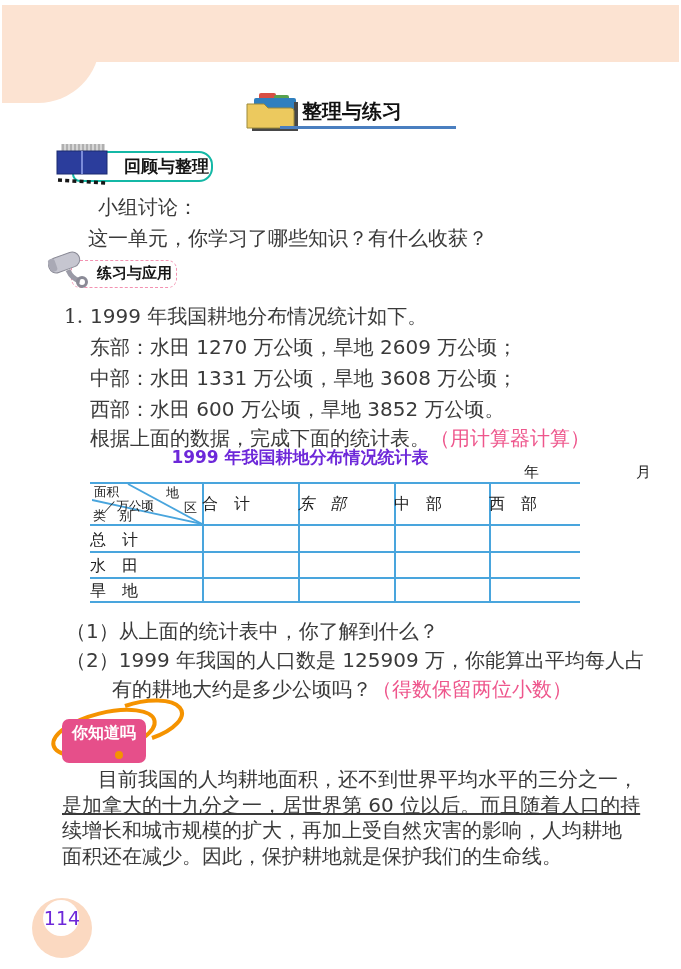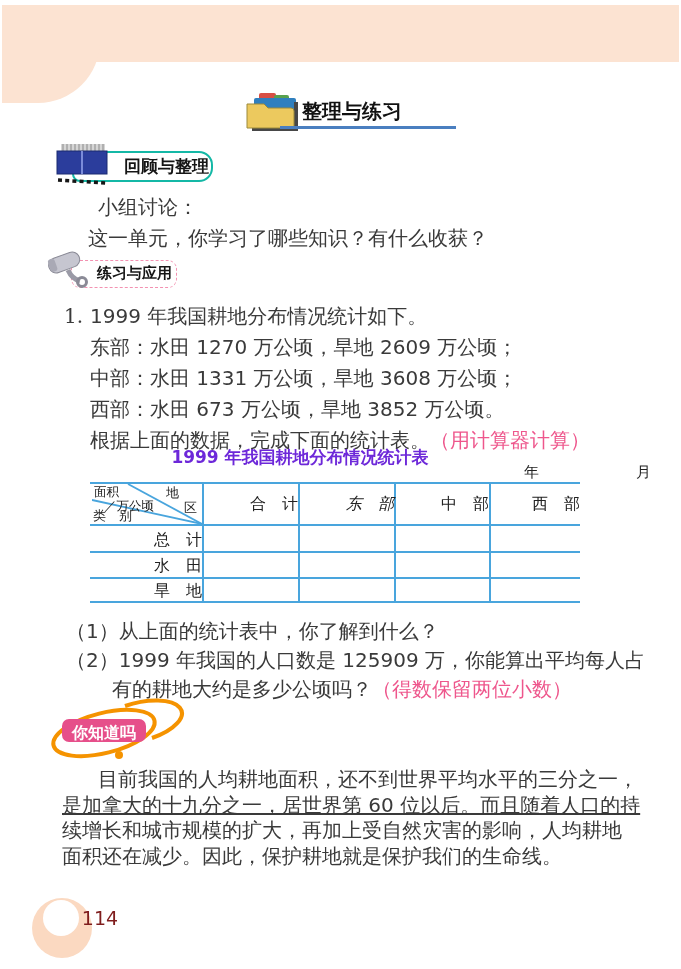--- a/index.html
+++ b/index.html
@@ -5,21 +5,21 @@
   html,body{margin:0;padding:0;background:#ffffff;}
   .page{position:relative;width:681px;height:969px;background:#ffffff;overflow:hidden;
         font-family:"DejaVu Sans","Liberation Sans",sans-serif;color:#333;}
   .abs{position:absolute;}
   .t{font-size:20px;line-height:20px;color:#3a3a3a;white-space:nowrap;}
   .bold{font-weight:bold;color:#6d28d9;}
   .pink{color:#ee568c;}
   .peach{background:#fce3d2;}
   .hline{background:#49a5dd;height:2px;}
   .vline{background:#49a5dd;width:2px;}
-  .tbl-label{font-size:16px;color:#222;text-align:right;white-space:nowrap;}
+  .tbl-label{font-size:16px;color:#222;text-align:left;white-space:nowrap;}
   .corner-label{font-size:12.5px;color:#222;white-space:nowrap;line-height:14px;}
   .badge-text{color:#fff;font-weight:bold;font-size:16px;text-align:center;line-height:28px;}
   .unit-title{font-size:20px;font-weight:bold;color:#111;white-space:nowrap;}
   .sec-title{font-weight:bold;color:#151515;white-space:nowrap;}
 </style>
 </head>
 <body>
 
 <div class="page">
 
@@ -70,22 +70,22 @@
     <rect x="2" y="5" width="32" height="15" rx="7.5" fill="#c6c6d0" stroke="#8a8a96" stroke-width="1" transform="rotate(-20 18 12)"></rect>
     <rect x="3" y="9" width="7" height="13" rx="3" fill="#a9a9b5" transform="rotate(-20 6 15)"></rect>
     <path d="M22,20 q4,9 12,11" fill="none" stroke="#9a9aa6" stroke-width="5"></path>
     <circle cx="36" cy="32" r="4.5" fill="none" stroke="#8a8a96" stroke-width="3"></circle>
   </svg>
 
   <div class="abs t" style="left:64px;top:306px;font-family:'DejaVu Serif','Liberation Serif',serif;">1.</div>
   <div class="abs t" style="left:90px;top:306px;">1999 年我国耕地分布情况统计如下。</div>
   <div class="abs t" style="left:90px;top:337px;">东部：水田 1270 万公顷，旱地 2609 万公顷；</div>
   <div class="abs t" style="left:90px;top:368px;">中部：水田 1331 万公顷，旱地 3608 万公顷；</div>
-  <div class="abs t" style="left:90px;top:399px;">西部：水田 673 万公顷，旱地 3852 万公顷。</div>
-  <div class="abs t" style="left:90px;top:430px;">
+  <div class="abs t" style="left:90px;top:399px;">西部：水田 600 万公顷，旱地 3852 万公顷。</div>
+  <div class="abs t" style="left:90px;top:430px;font-family:Liberation Mono, monospace;">
     <span>根据上面的数据，完成下面的统计表。</span><span class="pink">（用计算器计算）</span>
   </div>
 
   <div class="abs bold" style="left:90px;top:446px;width:420px;text-align:center;font-size:17px;white-space:nowrap;">1999 年我国耕地分布情况统计表</div>
   <div class="abs" style="left:524px;top:463px;font-size:15px;color:#222;">年</div>
   <div class="abs" style="left:636px;top:463px;font-size:15px;color:#222;">月</div>
 
   <div class="abs hline" style="left:90px;top:482px;width:490px;"></div>
   <div class="abs hline" style="left:90px;top:524px;width:490px;"></div>
   <div class="abs hline" style="left:90px;top:551px;width:490px;"></div>
@@ -121,30 +121,30 @@
   <div class="abs t" style="left:66px;top:650px;">
     <span>（2）</span><span>1999 年我国的人口数是 125909 万，你能算出平均每人占</span>
   </div>
   <div class="abs t" style="left:112px;top:679px;">
     <span>有的耕地大约是多少公顷吗？</span><span class="pink">（得数保留两位小数）</span>
   </div>
 
   <svg class="abs" style="left:48px;top:696px;" width="140" height="70" viewBox="0 0 140 70">
     <ellipse cx="56" cy="37" rx="52" ry="20" fill="none" stroke="#f59300" stroke-width="4" transform="rotate(-14 56 37)"></ellipse>
   </svg>
-  <div class="abs" style="left:62px;top:719px;width:84px;height:23px;border-radius:7px;background:#e64f8a;">
+  <div class="abs" style="left:62px;top:719px;width:84px;height:44px;border-radius:7px;background:#e64f8a;">
     <div class="badge-text">你知道吗</div>
   </div>
   <svg class="abs" style="left:48px;top:696px;" width="140" height="70" viewBox="0 0 140 70">
     <path d="M 77,10 A 44,19 -14 0 1 104,42" fill="none" stroke="#f59300" stroke-width="4"></path>
     <circle cx="71" cy="59" r="4" fill="#f59300"></circle>
   </svg>
 
   <div class="abs t" style="left:98px;top:769px;">目前我国的人均耕地面积，还不到世界平均水平的三分之一，</div>
   <div class="abs t" style="left:62px;top:795px;text-decoration:underline;">是加拿大的十九分之一，居世界第 60 位以后。而且随着人口的持</div>
   <div class="abs t" style="left:62px;top:820px;">续增长和城市规模的扩大，再加上受自然灾害的影响，人均耕地</div>
   <div class="abs t" style="left:62px;top:846px;">面积还在减少。因此，保护耕地就是保护我们的生命线。</div>
 
   <div class="abs" style="left:32px;top:898px;width:60px;height:60px;border-radius:50%;background:#fbd9c1;"></div>
   <div class="abs" style="left:43px;top:900px;width:36px;height:36px;border-radius:50%;background:#ffffff;"></div>
-  <div class="abs" style="left:36px;top:907px;width:52px;text-align:center;font-size:19px;color:#7f1d1d;margin-left:38px;">114</div>
+  <div class="abs" style="left:36px;top:907px;width:52px;text-align:center;font-size:19px;color:#6d28d9;">114</div>
 
 </div>
 
 </body></html>

